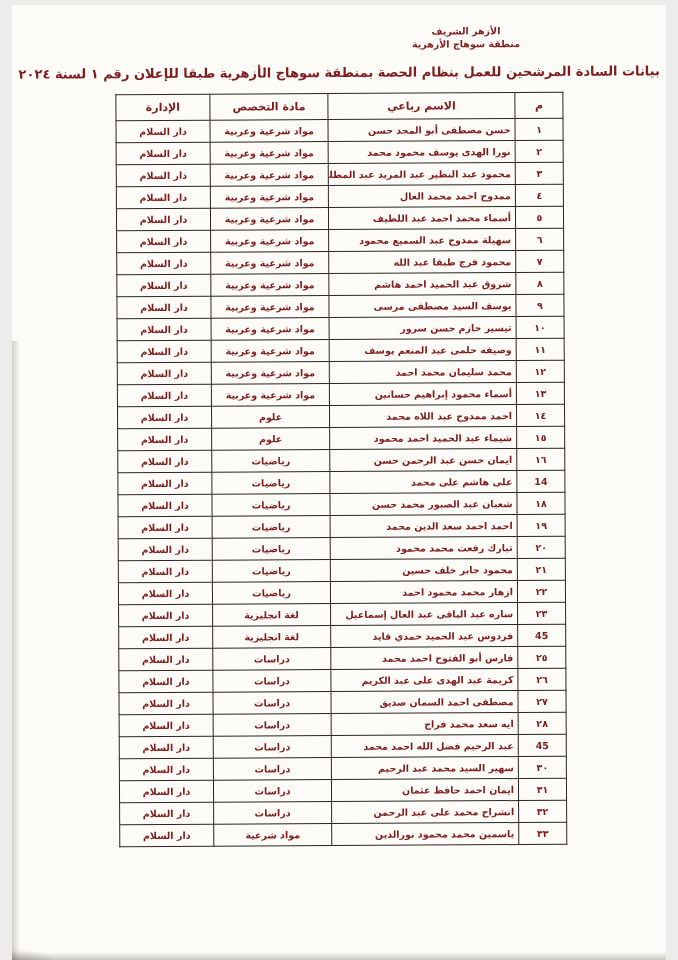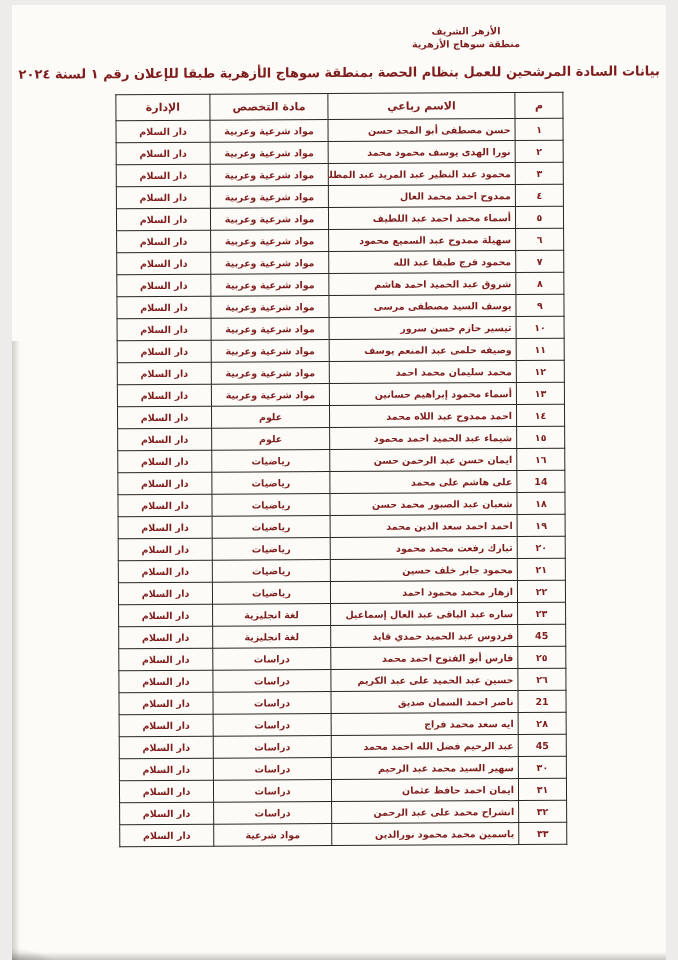--- a/index.html
+++ b/index.html
@@ -258,27 +258,27 @@
             <td>دار السلام</td>
           </tr>
           <tr>
             <td>٢٥</td>
             <td class="name-cell">فارس أبو الفتوح احمد محمد</td>
             <td>دراسات</td>
             <td>دار السلام</td>
           </tr>
           <tr>
             <td>٢٦</td>
-            <td class="name-cell">حسين عبد الحميد على عبد الكريم</td>
-            <td>دراسات</td>
-            <td>دار السلام</td>
-          </tr>
-          <tr>
-            <td>21</td>
-            <td class="name-cell">ناصر احمد السمان صديق</td>
+            <td class="name-cell">كريمة عبد الهدى على عبد الكريم</td>
+            <td>دراسات</td>
+            <td>دار السلام</td>
+          </tr>
+          <tr>
+            <td>٢٧</td>
+            <td class="name-cell">مصطفى احمد السمان صديق</td>
             <td>دراسات</td>
             <td>دار السلام</td>
           </tr>
           <tr>
             <td>٢٨</td>
             <td class="name-cell">ايه سعد محمد فراج</td>
             <td>دراسات</td>
             <td>دار السلام</td>
           </tr>
           <tr>

